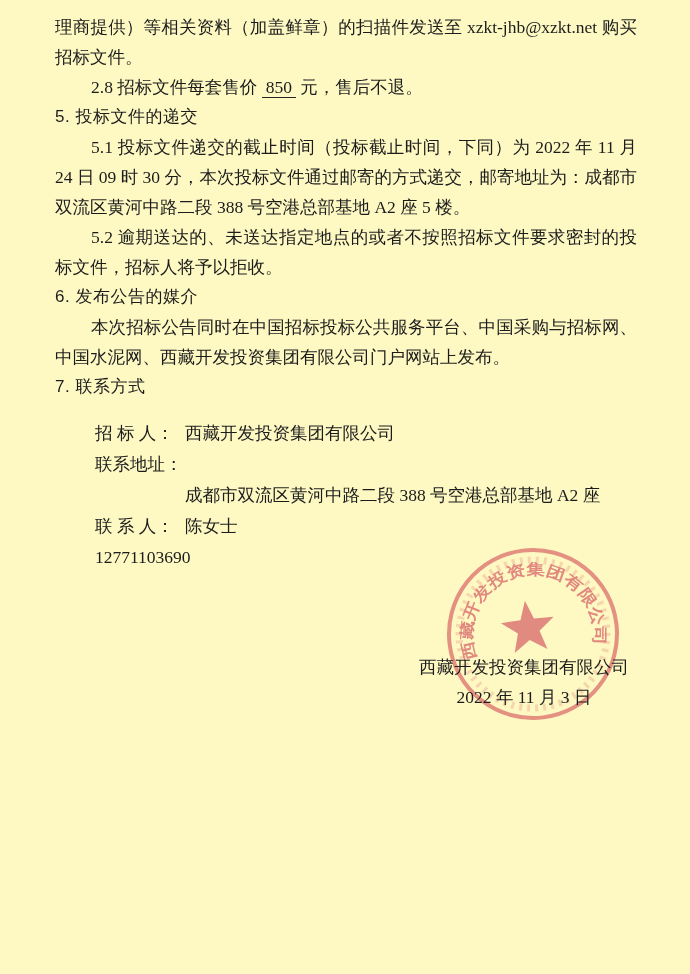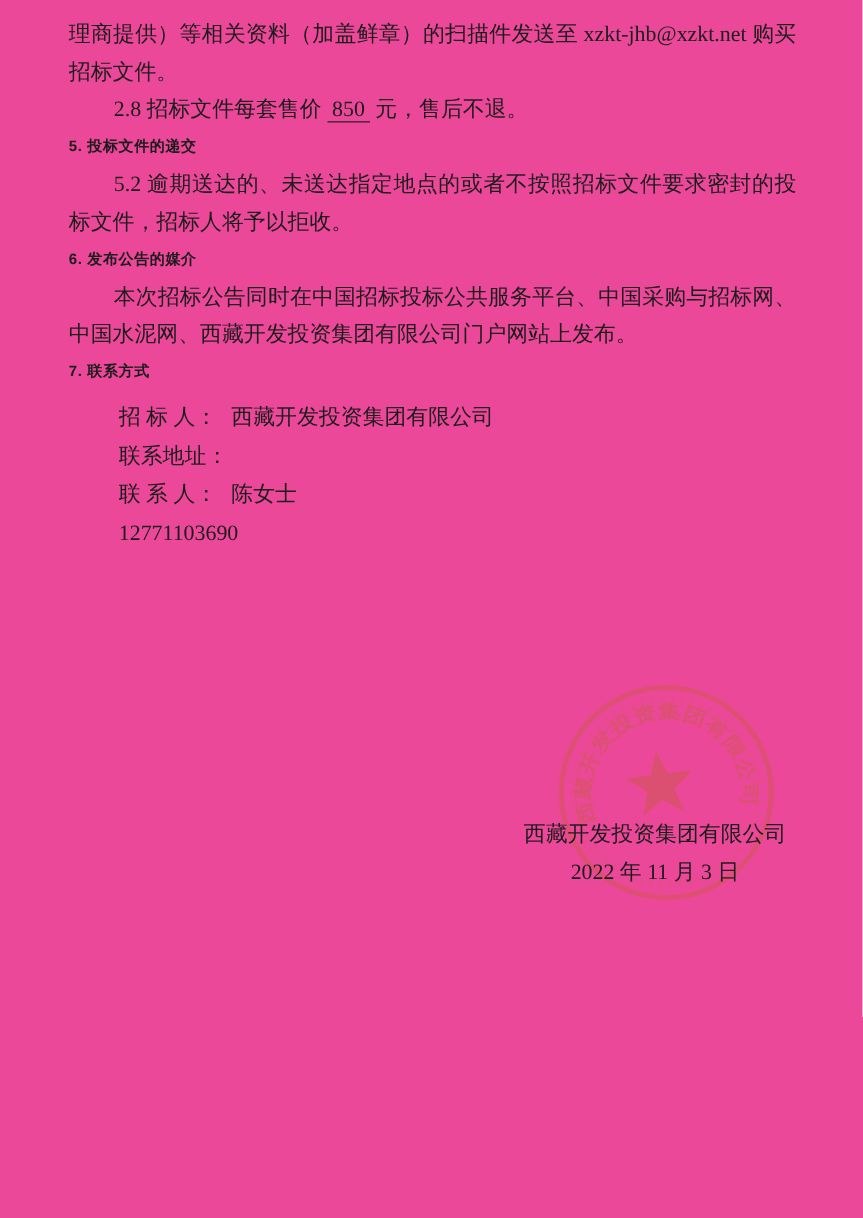--- a/index.html
+++ b/index.html
@@ -4,49 +4,49 @@
 <style>
   html, body {
     margin: 0;
     padding: 0;
     background: #ffffff;
   }
   .page {
     position: relative;
     width: 690px;
     height: 974px;
-    background: #ec4899;
+    background: #fef9c3;
     overflow: hidden;
     font-family: "Liberation Serif", "DejaVu Serif", serif;
     color: #1c1c1c;
   }
   .content {
     position: absolute;
     left: 55px;
     top: 12px;
     width: 582px;
     font-size: 17.5px;
     line-height: 30px;
     text-align: justify;
   }
   .content p { margin: 0; }
   .indent { text-indent: 36px; }
   .heading {
-    font-weight: bold;
+    font-weight: normal;
     font-family: "Liberation Sans", "DejaVu Sans", sans-serif;
-    font-size: 12px;
+    font-size: 17px;
     letter-spacing: 0.5px;
     text-align: left;
   }
   .price-underline {
     border-bottom: 1.5px solid #222;
     padding: 0 4px;
   }
   .contacts {
-    margin-top: 6px;
+    margin-top: 16px;
     padding-left: 40px;
     line-height: 31px;
   }
   .contact-row { display: flex; }
   .contact-label {
     white-space: pre;
     min-width: 90px;
     flex: 0 0 auto;
   }
   .contact-value { white-space: pre; }
@@ -78,36 +78,41 @@
 <div class="page">
 
   <div class="content">
 
     <p>理商提供）等相关资料（加盖鲜章）的扫描件发送至 xzkt-jhb@xzkt.net 购买招标文件。</p>
 
     <p class="indent"><span>2.8 招标文件每套售价</span> <span class="price-underline">850</span> <span>元，售后不退。</span></p>
 
     <p class="heading">5. 投标文件的递交</p>
 
+    <p class="indent">5.1 投标文件递交的截止时间（投标截止时间，下同）为 2022 年 11 月 24 日 09 时 30 分，本次投标文件通过邮寄的方式递交，邮寄地址为：成都市双流区黄河中路二段 388 号空港总部基地 A2 座 5 楼。</p>
 
     <p class="indent">5.2 逾期送达的、未送达指定地点的或者不按照招标文件要求密封的投标文件，招标人将予以拒收。</p>
 
     <p class="heading">6. 发布公告的媒介</p>
 
     <p class="indent">本次招标公告同时在中国招标投标公共服务平台、中国采购与招标网、中国水泥网、西藏开发投资集团有限公司门户网站上发布。</p>
 
     <p class="heading">7. 联系方式</p>
 
     <div class="contacts">
       <div class="contact-row">
         <span class="contact-label">招 标 人：</span>
         <span class="contact-value">西藏开发投资集团有限公司</span>
       </div>
       <div class="contact-row">
         <span class="contact-label">联系地址：</span>
+      </div>
+      <div class="contact-row">
+        <span class="contact-label"></span>
+        <span class="contact-value">成都市双流区黄河中路二段 388 号空港总部基地 A2 座</span>
       </div>
       <div class="contact-row">
         <span class="contact-label">联 系 人：</span>
         <span class="contact-value">陈女士</span>
       </div>
       <div class="contact-row">
         <span class="contact-value">12771103690</span>
       </div>
     </div>
   </div>

